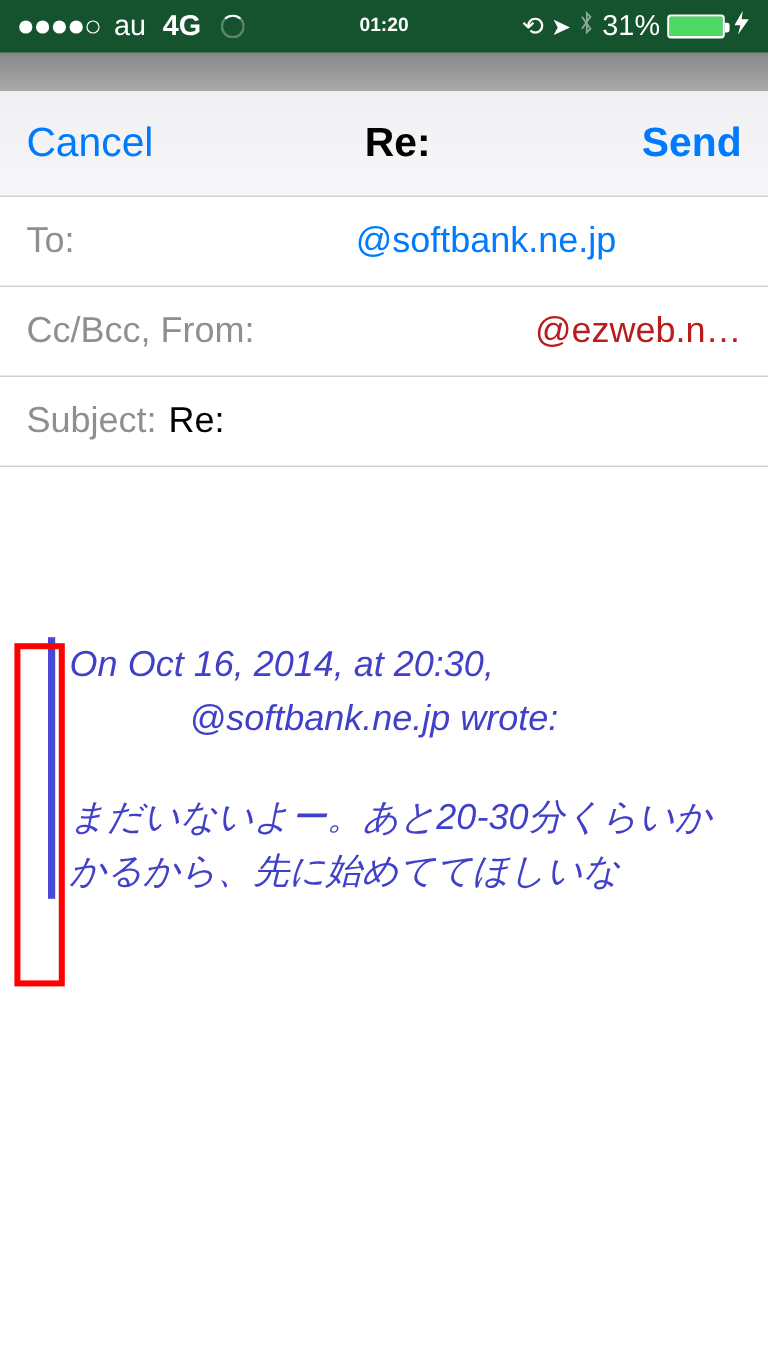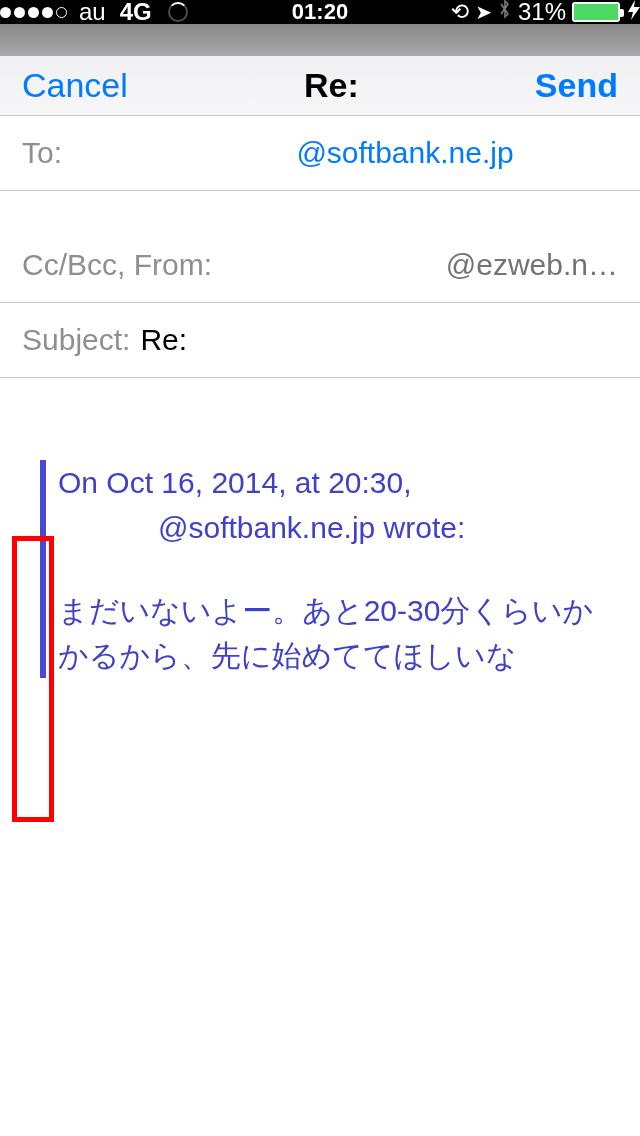--- a/index.html
+++ b/index.html
@@ -5,44 +5,44 @@
     * { margin: 0; padding: 0; box-sizing: border-box; }
     body {
       width: 640px;
       height: 1136px;
       font-family: -apple-system, "Helvetica Neue", Helvetica, Arial, sans-serif;
       background: #fff;
       overflow: hidden;
       position: relative;
     }
     .status-bar {
-      height: 24px;
-      background: #000000;
+      height: 44px;
+      background: #14532d;
       color: #fff;
       display: flex;
       align-items: center;
-      padding: 0 0;
+      padding: 0 16px;
       font-size: 24px;
       position: relative;
     }
     .status-left { display: flex; align-items: center; gap: 8px; }
     .signal-dots { display: flex; gap: 3px; }
     .dot { width: 11px; height: 11px; border-radius: 50%; background: #fff; }
     .dot.empty { background: transparent; border: 1.5px solid #fff; }
     .carrier { font-size: 24px; margin-left: 4px; }
     .net { font-size: 24px; margin-left: 6px; font-weight: bold; }
     .spinner { width: 20px; height: 20px; margin-left: 8px; position: relative; }
     .spinner::before {
       content: ""; position: absolute; inset: 0;
       border: 2px solid rgba(255,255,255,0.3);
       border-top-color: #fff; border-radius: 50%;
     }
     .status-center {
       position: absolute; left: 50%; transform: translateX(-50%);
-      font-size: 22px; font-weight: 600;
+      font-size: 16px; font-weight: 600;
     }
     .status-right { margin-left: auto; display: flex; align-items: center; gap: 6px; }
     .lock-rot { font-size: 22px; }
     .loc-icon { font-size: 20px; }
     .bt-icon { font-size: 22px; opacity: 0.5; }
     .batt-pct { font-size: 24px; }
     .battery {
       width: 48px; height: 20px; border: 2px solid #fff; border-radius: 3px;
       position: relative; display: flex; align-items: center;
     }
@@ -50,21 +50,21 @@
       content: ""; position: absolute; right: -6px; top: 5px;
       width: 4px; height: 8px; background: #fff; border-radius: 0 2px 2px 0;
     }
     .battery-fill { background: #4cd964; height: 100%; width: 100%; border-radius: 1px; }
     .bolt { font-size: 20px; margin-left: 2px; }
     .backdrop {
       height: 32px;
       background: linear-gradient(#888, #aaa);
     }
     .nav-bar {
-      height: 60px;
+      height: 88px;
       background: linear-gradient(#f0f0f2, #f7f7f9);
       border-bottom: 1px solid #c8c7cc;
       display: flex;
       align-items: center;
       justify-content: space-between;
       padding: 0 22px;
     }
     .nav-btn {
       color: #007aff;
       font-size: 34px;
@@ -75,30 +75,31 @@
     .nav-title { font-size: 34px; font-weight: 700; color: #000; }
     .field-row {
       display: flex;
       align-items: flex-end;
       padding: 20px 22px;
       border-bottom: 1px solid #c8c7cc;
       font-size: 30px;
     }
     .field-row .label { color: #8e8e93; margin-right: 10px; }
     .to-value { color: #007aff; margin-left: auto; margin-right: auto; padding-left: 120px; }
-    .from-value { color: #737373; margin-left: auto; margin-top: 37px; }
+    .from-value { color: #b91c1c; margin-left: auto; }
     .subj-value { color: #000; }
     .body-area {
       padding: 22px;
       position: relative;
     }
     .quote-block {
       position: relative;
-      margin-top: 60px;
+      margin-top: 120px;
       padding-left: 36px;
+      font-style: italic;
     }
     .quote-bar {
       position: absolute;
       left: 18px;
       top: 0;
       bottom: 0;
       width: 6px;
       background: #4848d8;
     }
     .quote-text {

